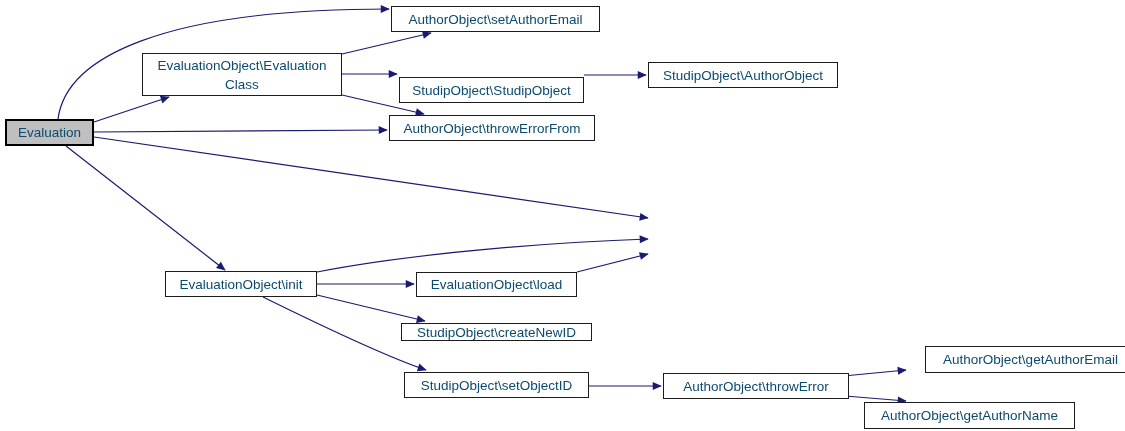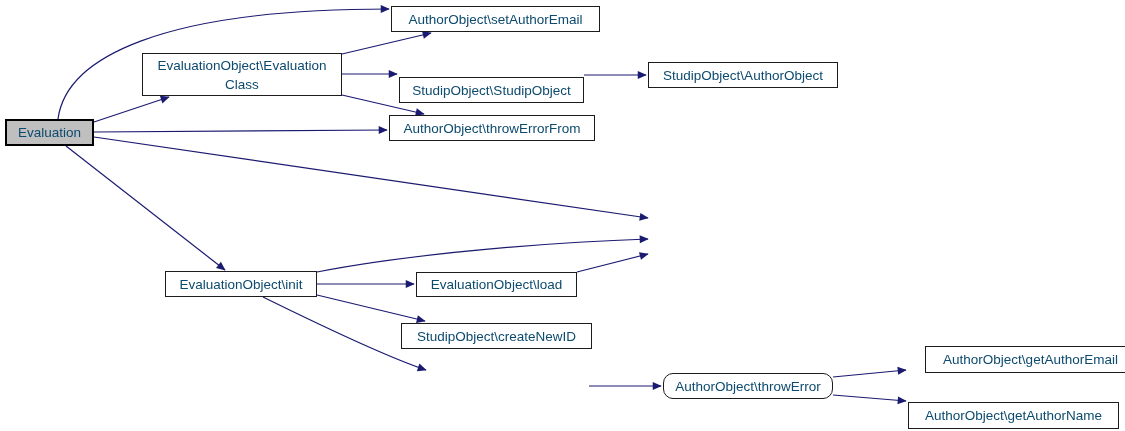--- a/index.html
+++ b/index.html
@@ -90,30 +90,33 @@
 
 
   <div class="node" style="left:165px;top:271px;width:152px;height:26px;text-align:right;">
     <span>EvaluationObject\init</span>
   </div>
 
   <div class="node" style="left:416px;top:272px;width:161px;height:25px;">
     <span>EvaluationObject\load</span>
   </div>
 
-  <div class="node" style="left:401px;top:323px;width:191px;height:26px;">
+  <div class="node" style="left:401px;top:323px;width:191px;height:18px;">
     <span>StudipObject\createNewID</span>
   </div>
 
+  <div class="node" style="left:404px;top:372px;width:185px;height:26px;">
+    <span>StudipObject\setObjectID</span>
+  </div>
 
-  <div class="node" style="left:663px;top:373px;width:170px;height:26px;border-radius:10px;">
+  <div class="node" style="left:663px;top:373px;width:186px;height:26px;">
     <span>AuthorObject\throwError</span>
   </div>
 
   <div class="node" style="left:908px;top:346px;width:211px;height:27px;margin-left:17px;">
     <span>AuthorObject\getAuthorEmail</span>
   </div>
 
-  <div class="node" style="left:908px;top:402px;width:211px;height:27px;">
+  <div class="node" style="left:864px;top:402px;width:211px;height:27px;">
     <span>AuthorObject\getAuthorName</span>
   </div>
 
 </div>
 
 </body></html>

